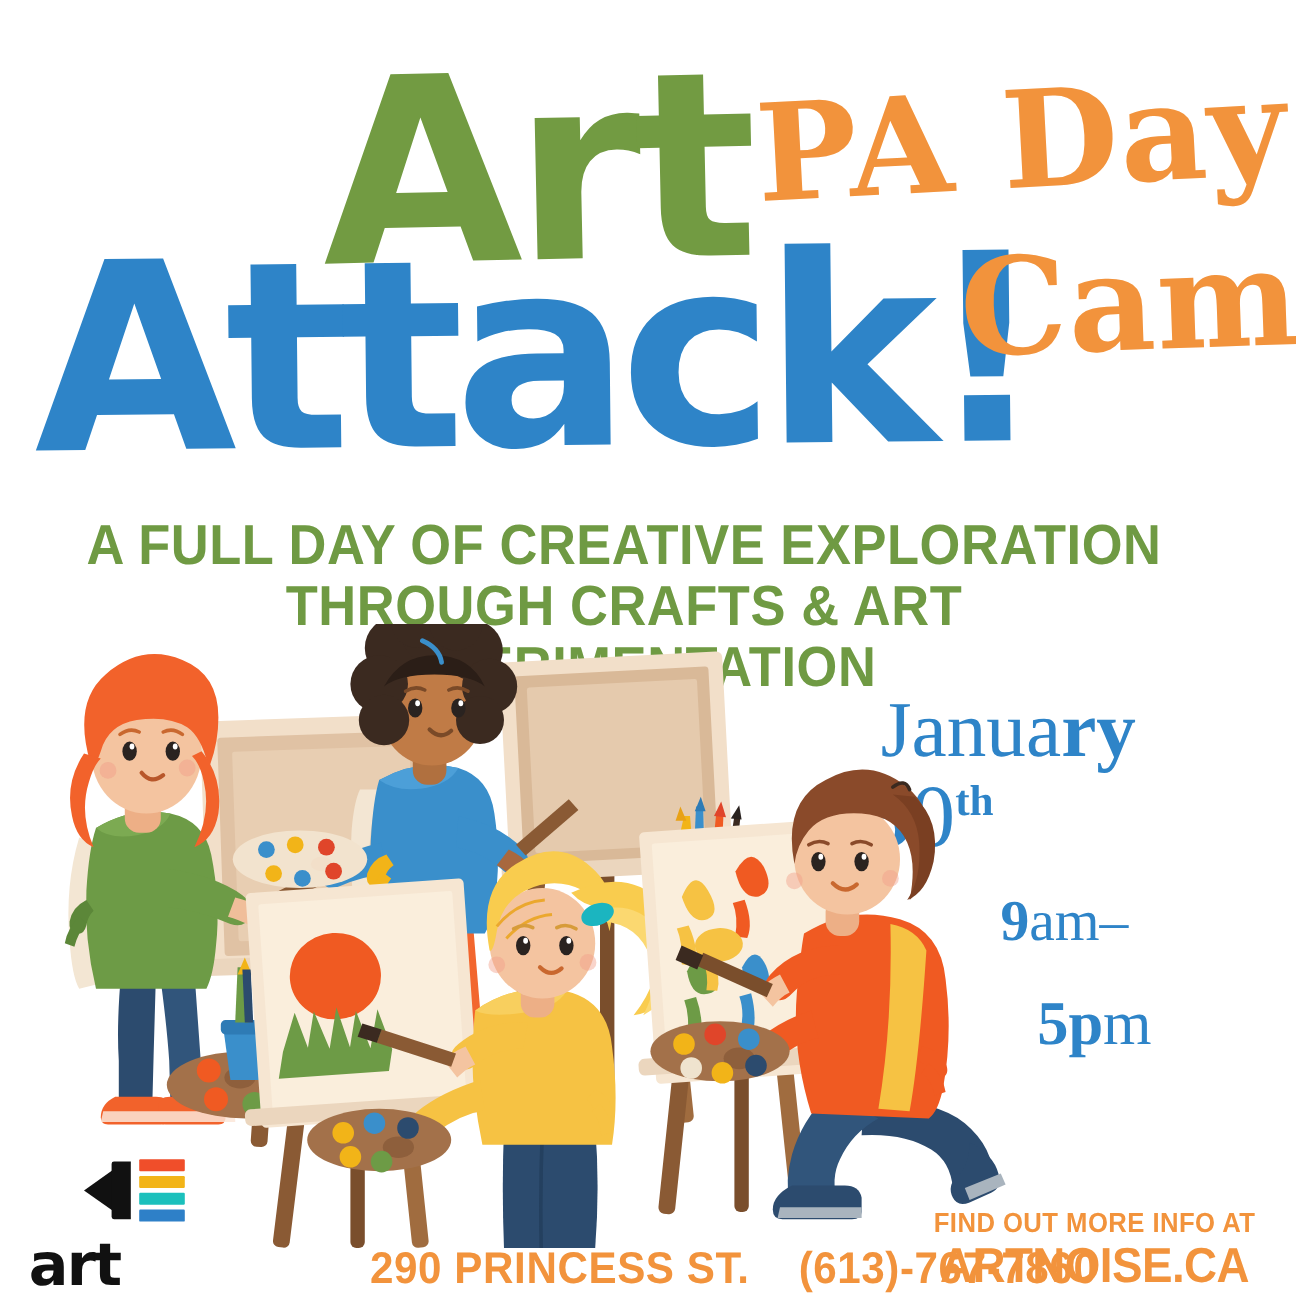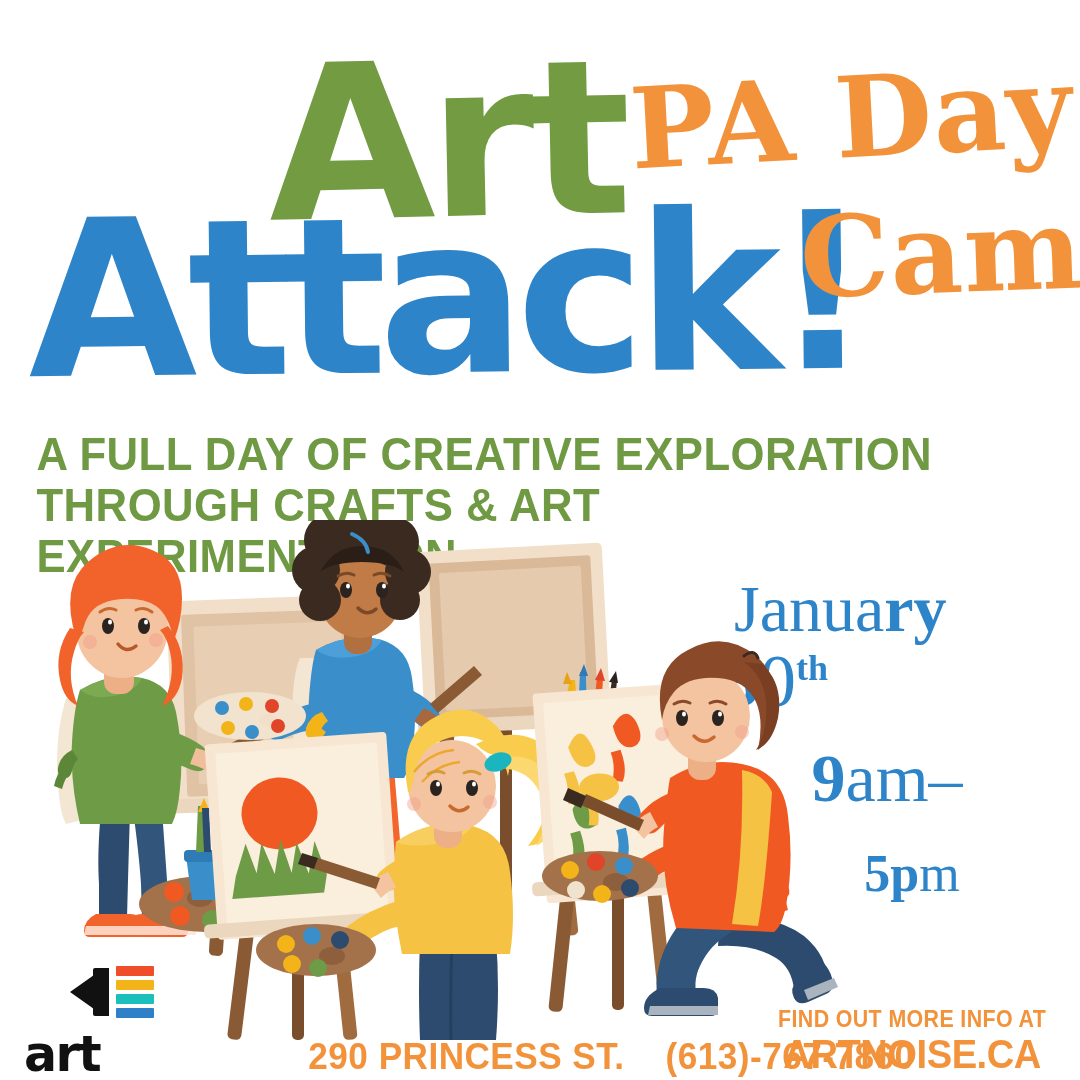--- a/index.html
+++ b/index.html
@@ -32,36 +32,36 @@
     position:absolute; left:800px; top:196px;
     font-family:"DejaVu Serif",serif;
     font-size:112px; font-weight:700; line-height:1;
     color:#F2933C; letter-spacing:1px;
     transform:rotate(-2deg);
   }
 
   
   .sub{
     position:absolute; left:0; top:428px; width:1040px;
-    color:#6F9A43;
+    text-align:center; color:#6F9A43;
     font-family:"Liberation Sans Narrow","Liberation Sans",sans-serif;
     font-size:47px; font-weight:700; line-height:1.09;
     letter-spacing:0.5px;
   }
   .sub div{transform:scaleX(0.93);}
 
   
   .datebox{position:absolute; left:722px; top:576px; width:344px; color:#2E84C8;
            font-family:Liberation Serif, serif; line-height:1;}
   .d-month{font-size:66px; text-align:left; padding-left:12px;}
   .d-month .b{font-weight:700;}
   .d-day{font-size:74px; text-align:left; padding-right:24px; margin-top:2px;}
   .d-day .b{font-weight:700;}
   .d-day sup{font-size:36px; font-weight:700; vertical-align:super;}
-  .d-t1{font-size:68px; text-align:center; padding-right:14px; margin-top:26px;}
+  .d-t1{font-size:48px; text-align:center; padding-right:14px; margin-top:26px;}
   .d-t2{font-size:52px; text-align:center; padding-left:36px; margin-top:36px;}
   .d-t1 .b,.d-t2 .b{font-weight:700;}
 
   
   .logo{position:absolute; left:24px; top:966px; width:200px;}
   .logo-mark{position:relative;width:86px;height:52px;margin-left:46px;}
   .spk{position:absolute;left:0;top:9px;width:0;height:0;
        border-top:17px solid transparent;border-bottom:17px solid transparent;
        border-right:24px solid #111111;}
   .spk-body{position:absolute;left:23px;top:2px;width:16px;height:48px;background:#111111;border-radius:2px 0 0 2px;}

